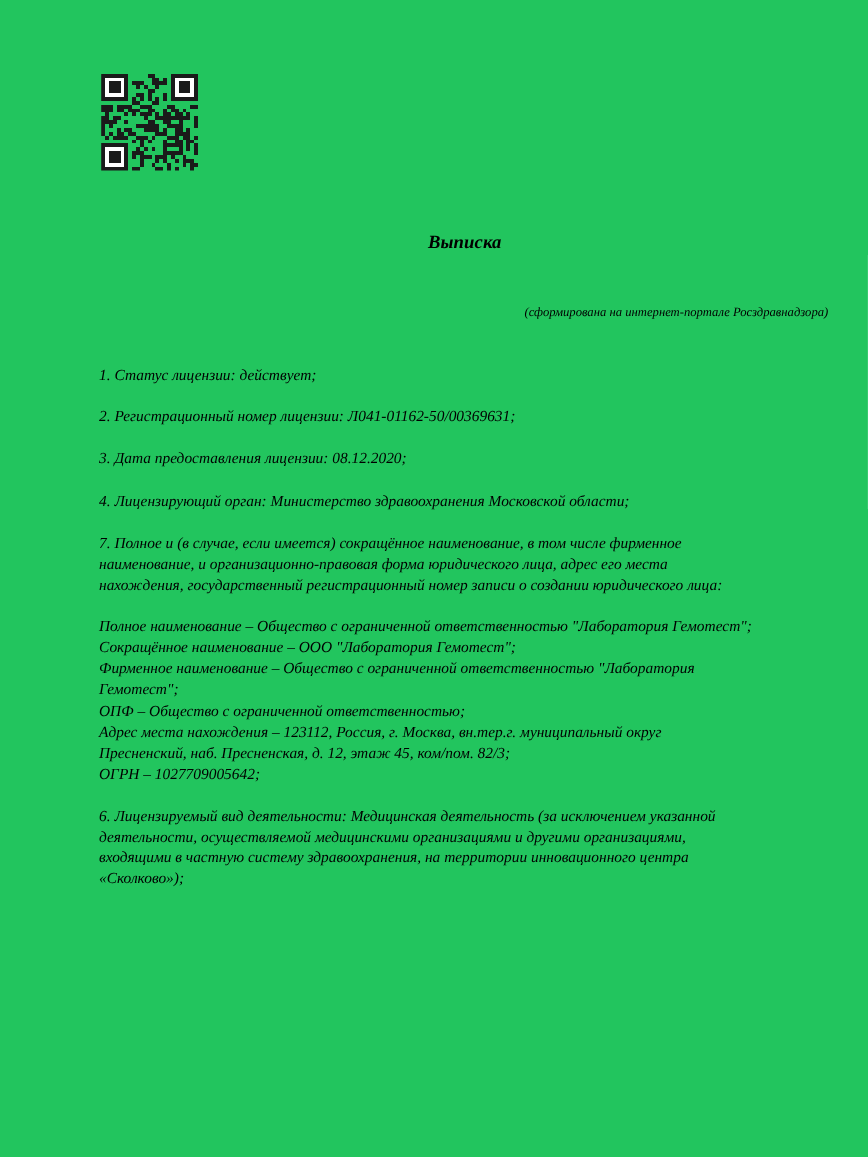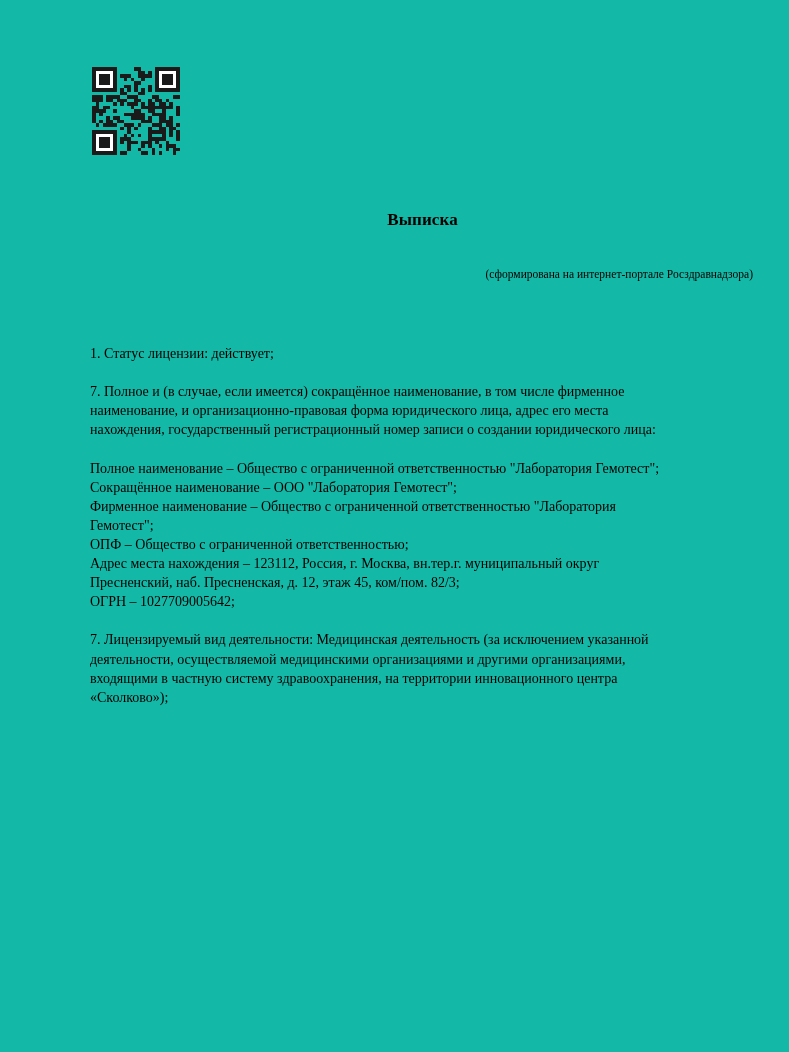--- a/index.html
+++ b/index.html
@@ -8,21 +8,22 @@
     width: 789px;
     height: 1052px;
     position: relative;
     font-family: "Liberation Serif", "DejaVu Serif", serif;
     color: #000000;
     overflow: hidden;
   }
   .page {
     position: absolute;
     inset: 0;
-    background: #14b8a6;
+    background: #22c55e;
+    font-style: italic;
   }
   .qr {
     position: absolute;
     left: 92px;
     top: 67px;
     width: 88px;
     height: 88px;
   }
   .qr svg { width: 100%; height: 100%; display: block; }
   .title-block {
@@ -32,39 +33,39 @@
     width: 665px;
     text-align: center;
     font-weight: bold;
     font-size: 17px;
     line-height: 23px;
     letter-spacing: 0.1px;
   }
   .generated-note {
     position: absolute;
     left: 90px;
-    top: 267px;
+    top: 277px;
     width: 663px;
     text-align: right;
     font-size: 11.5px;
     line-height: 15px;
   }
   .body-text {
     position: absolute;
     left: 90px;
     top: 332px;
     width: 692px;
     font-size: 14px;
     line-height: 19.1px;
   }
   .body-text p {
     margin: 19.1px 0 0 0;
     white-space: pre-line;
   }
-  .body-text p:first-child { margin-top: 12px; }
+  .body-text p:first-child { margin-top: 0; }
 </style>
 </head>
 <body>
 
 <div class="page">
 
   <div class="qr">
     <svg viewBox="0 0 25 25" shape-rendering="crispEdges" fill="#1a1a1a" aria-hidden="true">
         <rect x="12" y="0" width="1" height="1"></rect>
         <rect x="13" y="0" width="1" height="1"></rect>
@@ -289,30 +290,33 @@
   </div>
 
   <div class="title-block">
     <div>Выписка</div>
   </div>
 
   <div class="generated-note">(сформирована на интернет-портале Росздравнадзора)</div>
 
   <div class="body-text">
     <p>1. Статус лицензии: действует;</p>
+    <p>2. Регистрационный номер лицензии: Л041-01162-50/00369631;</p>
+    <p>3. Дата предоставления лицензии: 08.12.2020;</p>
+    <p>4. Лицензирующий орган: Министерство здравоохранения Московской области;</p>
     <p>7. Полное и (в случае, если имеется) сокращённое наименование, в том числе фирменное
 наименование, и организационно-правовая форма юридического лица, адрес его места
 нахождения, государственный регистрационный номер записи о создании юридического лица:</p>
     <p>Полное наименование – Общество с ограниченной ответственностью "Лаборатория Гемотест";
 Сокращённое наименование – ООО "Лаборатория Гемотест";
 Фирменное наименование – Общество с ограниченной ответственностью "Лаборатория
 Гемотест";
 ОПФ – Общество с ограниченной ответственностью;
 Адрес места нахождения – 123112, Россия, г. Москва, вн.тер.г. муниципальный округ
 Пресненский, наб. Пресненская, д. 12, этаж 45, ком/пом. 82/3;
 ОГРН – 1027709005642;</p>
-    <p>7. Лицензируемый вид деятельности: Медицинская деятельность (за исключением указанной
+    <p>6. Лицензируемый вид деятельности: Медицинская деятельность (за исключением указанной
 деятельности, осуществляемой медицинскими организациями и другими организациями,
 входящими в частную систему здравоохранения, на территории инновационного центра
 «Сколково»);</p>
   </div>
 
 </div>
 
 </body></html>

